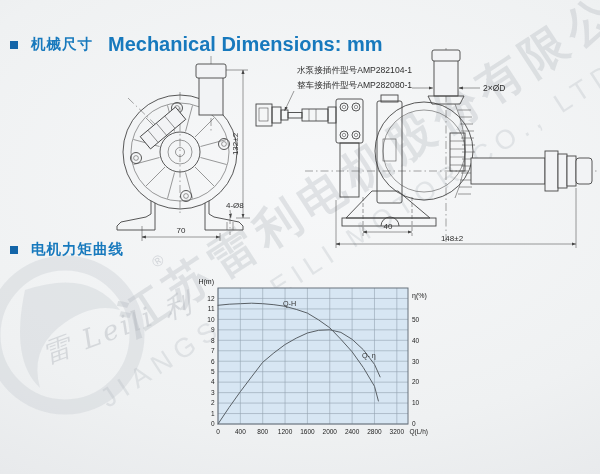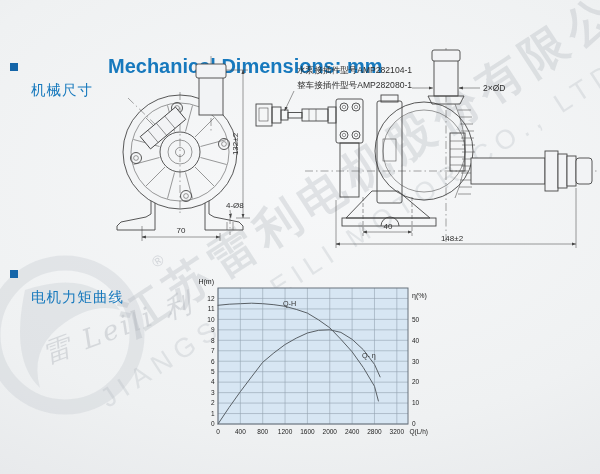--- a/index.html
+++ b/index.html
@@ -13,21 +13,21 @@
          transform:rotate(-33deg);transform-origin:0 0;}
   .wm-en{left:95px;top:388px;font-size:27px;letter-spacing:7px;
          transform:rotate(-33deg);transform-origin:0 0;color:rgba(180,186,192,0.30);}
   .wm-reg{left:152px;top:252px;font-size:15px;transform:rotate(-33deg);color:rgba(170,176,183,0.45);}
   .wm-script{left:38px;top:338px;font-size:27px;font-style:italic;font-family:"DejaVu Serif",serif;
          transform:rotate(-20deg);transform-origin:0 0;color:rgba(185,190,196,0.5);letter-spacing:3px;}
   #wm-logo{position:absolute;left:-30px;top:250px;pointer-events:none;}
   
   .sec{position:absolute;left:10px;display:flex;align-items:center;}
   .sec .bullet{width:8px;height:8px;background:#1465a8;margin-right:13px;flex:0 0 auto;}
-  .sec .cn{color:#1779bd;font-size:14.5px;font-weight:normal;letter-spacing:1px;margin-top:48px;}
+  .sec .cn{color:#1779bd;font-size:14.5px;font-weight:bold;letter-spacing:1px;}
   .sec .en{color:#1779bd;font-size:20px;font-weight:600;margin-left:15px;}
   #sec1{top:33px;}
   #sec2{top:240px;text-align:center;}
   
   #draw{position:absolute;left:100px;top:45px;width:498px;height:225px;}
   #draw .ln{stroke:#454545;fill:none;stroke-width:.9;}
   #draw .thin{stroke:#4a4a4a;fill:none;stroke-width:.55;}
   #draw .cl{stroke:#6a6a6a;fill:none;stroke-width:.6;stroke-dasharray:8 3 1.5 3;}
   #draw .ext{stroke:#4a4a4a;fill:none;stroke-width:.55;}
   #draw .fillbg{fill:#f2f3f5;}

